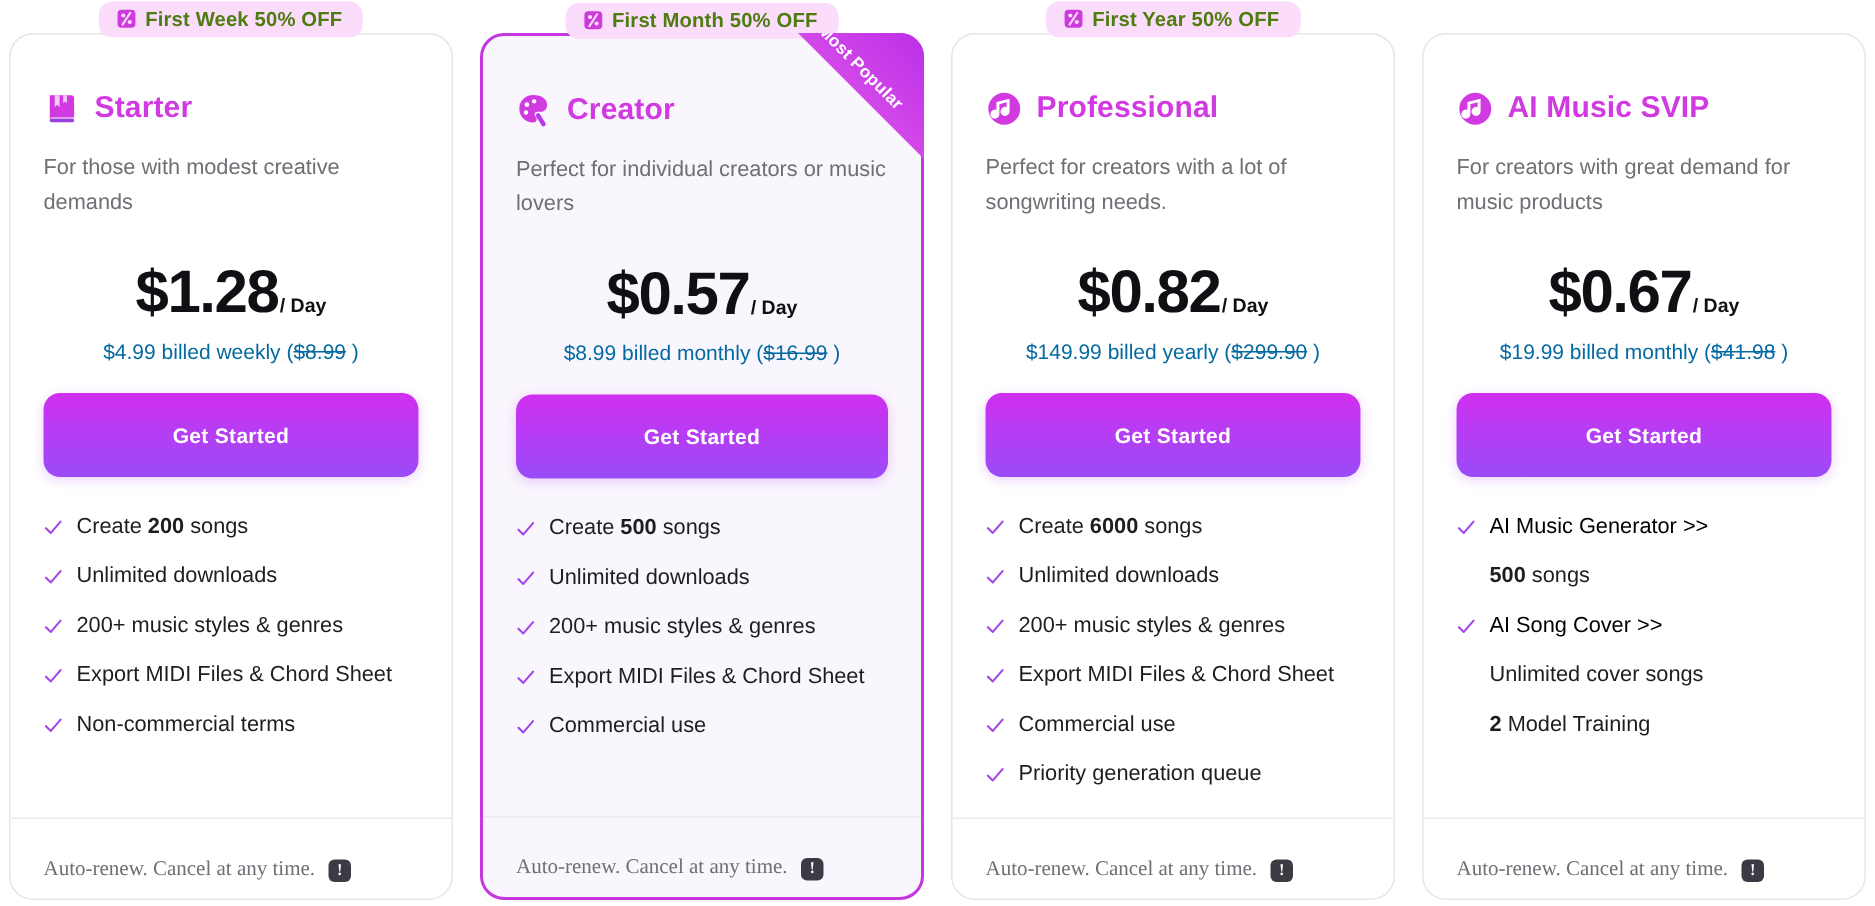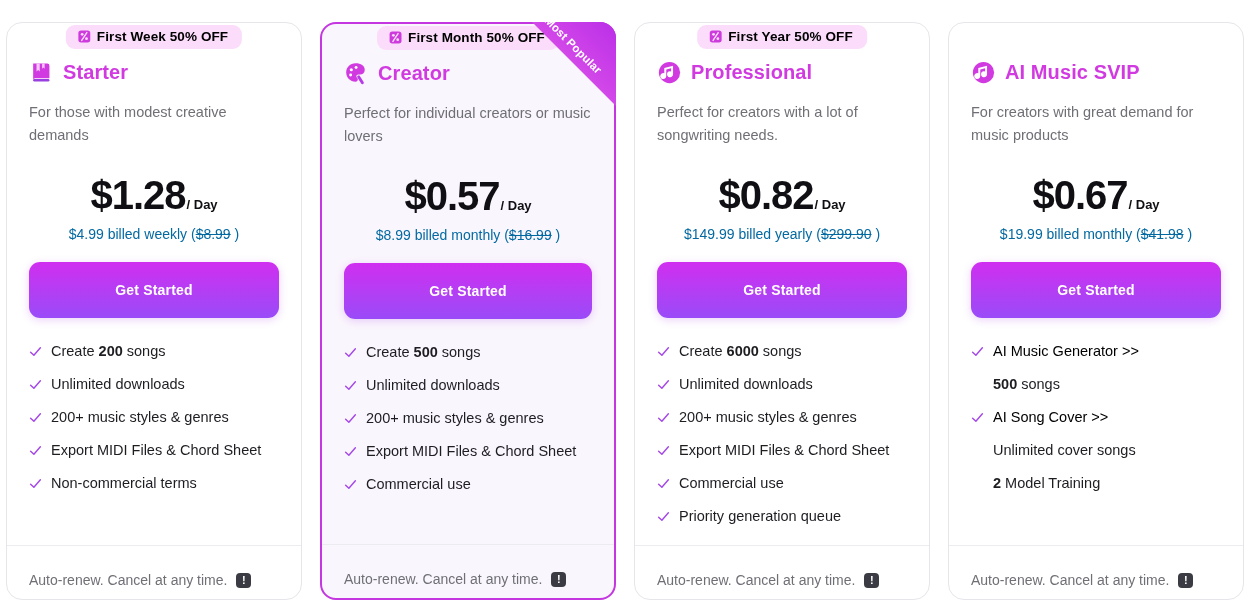--- a/index.html
+++ b/index.html
@@ -39,31 +39,30 @@
     width: 296px;
   }
 
   
   .badge {
     position: absolute;
     top: -22px;
     left: 50%;
     transform: translateX(-50%);
     background: #fbdcfb;
-    color: #000000;
+    color: #4d7c0f;
     border-radius: 9px 9px 9px 9px;
     padding: 4px 14px 5px 12px;
     font-size: 13.5px;
     font-weight: bold;
     white-space: nowrap;
     display: flex;
     align-items: center;
     gap: 6px;
     letter-spacing: .1px;
-    margin-top: 24px;
   }
   .badge-icon {
     width: 13px;
     height: 13px;
     flex: 0 0 13px;
     display: block;
   }
 
   
   .ribbon {
@@ -190,20 +189,21 @@
     border-top: 1px solid #ececf0;
     margin: 0 -22px;
     padding: 15px 22px 0 22px;
     height: 54px;
     display: flex;
     align-items: center;
     justify-content: flex-start;
     gap: 9px;
     font-size: 14px;
     color: #6f6f76;
+    font-family: Liberation Serif, serif;
   }
   .info-icon {
     width: 15px; height: 15px;
     border-radius: 4px;
     background: #3b3b44;
     color: #ffffff;
     font-size: 11px;
     font-weight: bold;
     line-height: 15px;
     text-align: center;

